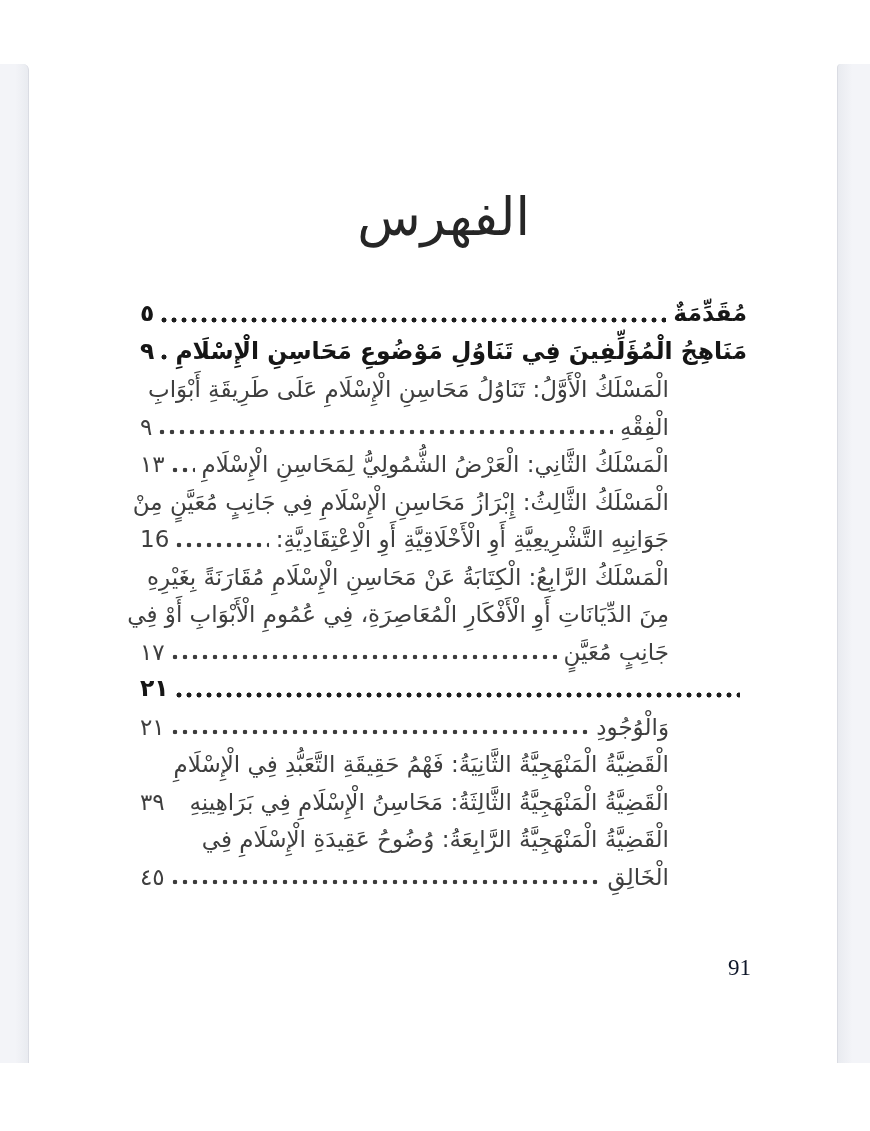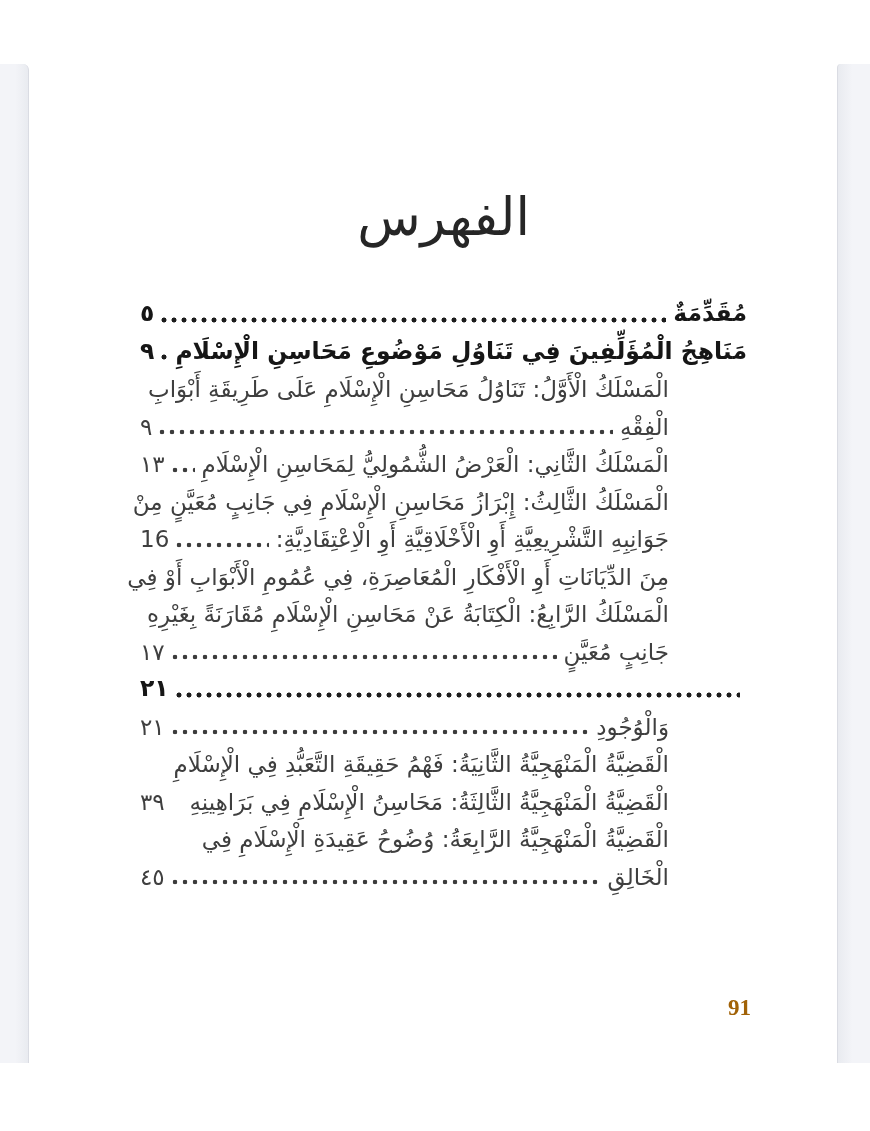--- a/index.html
+++ b/index.html
@@ -87,26 +87,26 @@
   }
   .leader.no-dots {
     background-image: none;
   }
   .page-num {
     line-height: 1.15;
     white-space: nowrap;
   }
   .printed-page-number {
     position: absolute;
-    top: 995px;
+    top: 955px;
     left: 728px;
     font-family: "Liberation Serif", serif;
-    font-weight: bold;
+    font-weight: normal;
     font-size: 23px;
-    color: #a16207;
+    color: #0f172a;
     direction: ltr;
   }
 </style>
 </head>
 <body>
 
 <div class="strip strip-left"></div>
 <div class="strip strip-right"></div>
 
 <div class="book-title">الفهرس</div>
@@ -139,25 +139,25 @@
     <div class="toc-row indent1">
       <span class="entry-text">الْمَسْلَكُ الثَّالِثُ: إِبْرَازُ مَحَاسِنِ الْإِسْلَامِ فِي جَانِبٍ مُعَيَّنٍ مِنْ</span>
       <div class="leader no-dots"></div>
     </div>
     <div class="toc-row indent1">
       <span class="entry-text">جَوَانِبِهِ التَّشْرِيعِيَّةِ أَوِ الْأَخْلَاقِيَّةِ أَوِ الْاِعْتِقَادِيَّةِ:</span>
       <div class="leader"></div>
       <span class="page-num">16</span>
     </div>
     <div class="toc-row indent1">
-      <span class="entry-text">مِنَ الدِّيَانَاتِ أَوِ الْأَفْكَارِ الْمُعَاصِرَةِ، فِي عُمُومِ الْأَبْوَابِ أَوْ فِي</span>
+      <span class="entry-text">الْمَسْلَكُ الرَّابِعُ: الْكِتَابَةُ عَنْ مَحَاسِنِ الْإِسْلَامِ مُقَارَنَةً بِغَيْرِهِ</span>
       <div class="leader no-dots"></div>
     </div>
     <div class="toc-row indent1">
-      <span class="entry-text">الْمَسْلَكُ الرَّابِعُ: الْكِتَابَةُ عَنْ مَحَاسِنِ الْإِسْلَامِ مُقَارَنَةً بِغَيْرِهِ</span>
+      <span class="entry-text">مِنَ الدِّيَانَاتِ أَوِ الْأَفْكَارِ الْمُعَاصِرَةِ، فِي عُمُومِ الْأَبْوَابِ أَوْ فِي</span>
       <div class="leader no-dots"></div>
     </div>
     <div class="toc-row indent1">
       <span class="entry-text">جَانِبٍ مُعَيَّنٍ</span>
       <div class="leader"></div>
       <span class="page-num">١٧</span>
     </div>
     <div class="toc-row bold">
       <div class="leader"></div>
       <span class="page-num">٢١</span>

